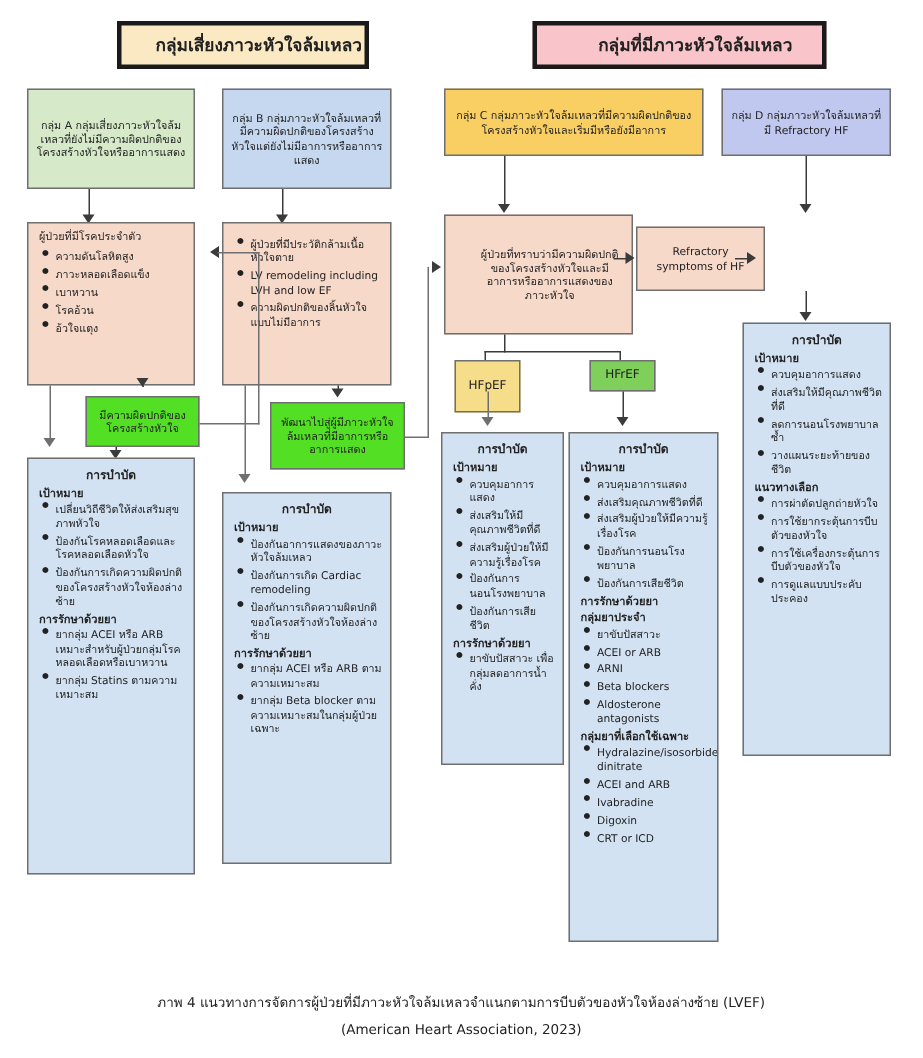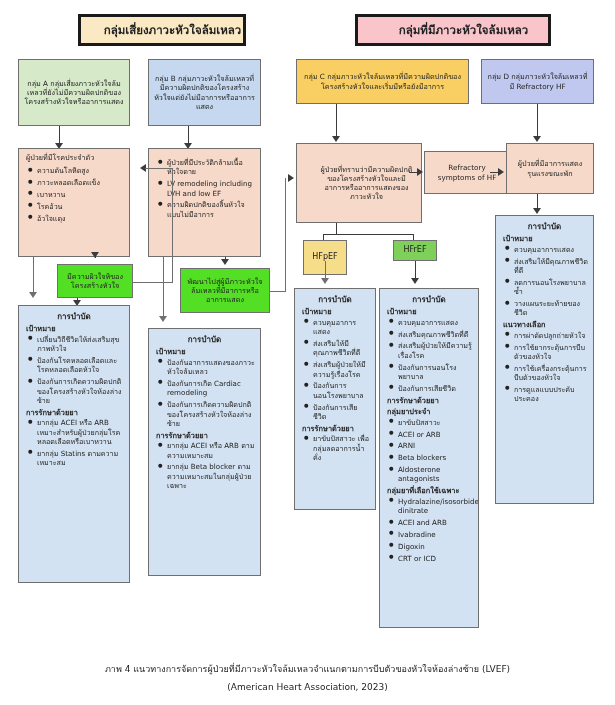--- a/index.html
+++ b/index.html
@@ -186,35 +186,32 @@
   </div>
 
   <div class="node fill-peach centered txt-sm" style="left:296px; top:143px; width:126px; height:80px;padding-left:20px;">
     <span>ผู้ป่วยที่ทราบว่ามีความผิดปกติของโครงสร้างหัวใจและมีอาการหรืออาการแสดงของภาวะหัวใจ</span>
   </div>
 
   <div class="node fill-peach centered txt-sm" style="left:424px; top:151px; width:86px; height:43px;">
     <span>Refractory symptoms of HF</span>
   </div>
 
-  <div class="node fill-peach centered txt-sm" style="left:506px; top:143px; width:88px; height:51px;">
-    <span>ผู้ป่วยที่มีอาการแสดงรุนแรงขณะพัก</span>
-  </div>
 
   <div class="lnd" style="left:409px; top:172px; width:9px; height:1.4px;"></div>
   <div class="arrow-r" style="left:417px; top:168px;"></div>
 
   <div class="lnd" style="left:490px; top:172px; width:9px; height:1.4px;"></div>
   <div class="arrow-r" style="left:498px; top:168px;"></div>
 
   <div class="lnd" style="left:537px; top:194px; width:1.4px; height:16px;"></div>
   <div class="arrow-d" style="left:533px; top:208px;"></div>
 
   <div class="node fill-lime centered txt-sm" style="left:57px; top:264px; width:76px; height:34px;">
-    <span>มีความผิวใจหิของโครงสร้างหัวใจ</span>
+    <span>มีความผิดปกติของโครงสร้างหัวใจ</span>
   </div>
 
   <div class="node fill-lime centered txt-sm" style="left:180px; top:268px; width:90px; height:45px;">
     <span>พัฒนาไปสู่ผู้มีภาวะหัวใจล้มเหลวที่มีอาการหรืออาการแสดง</span>
   </div>
 
   <div class="lnd" style="left:95px; top:257px; width:1.4px; height:1px;"></div>
   <div class="arrow-d" style="left:91px; top:252px;"></div>
 
   <div class="lnd" style="left:225px; top:257px; width:1.4px; height:5px;"></div>

